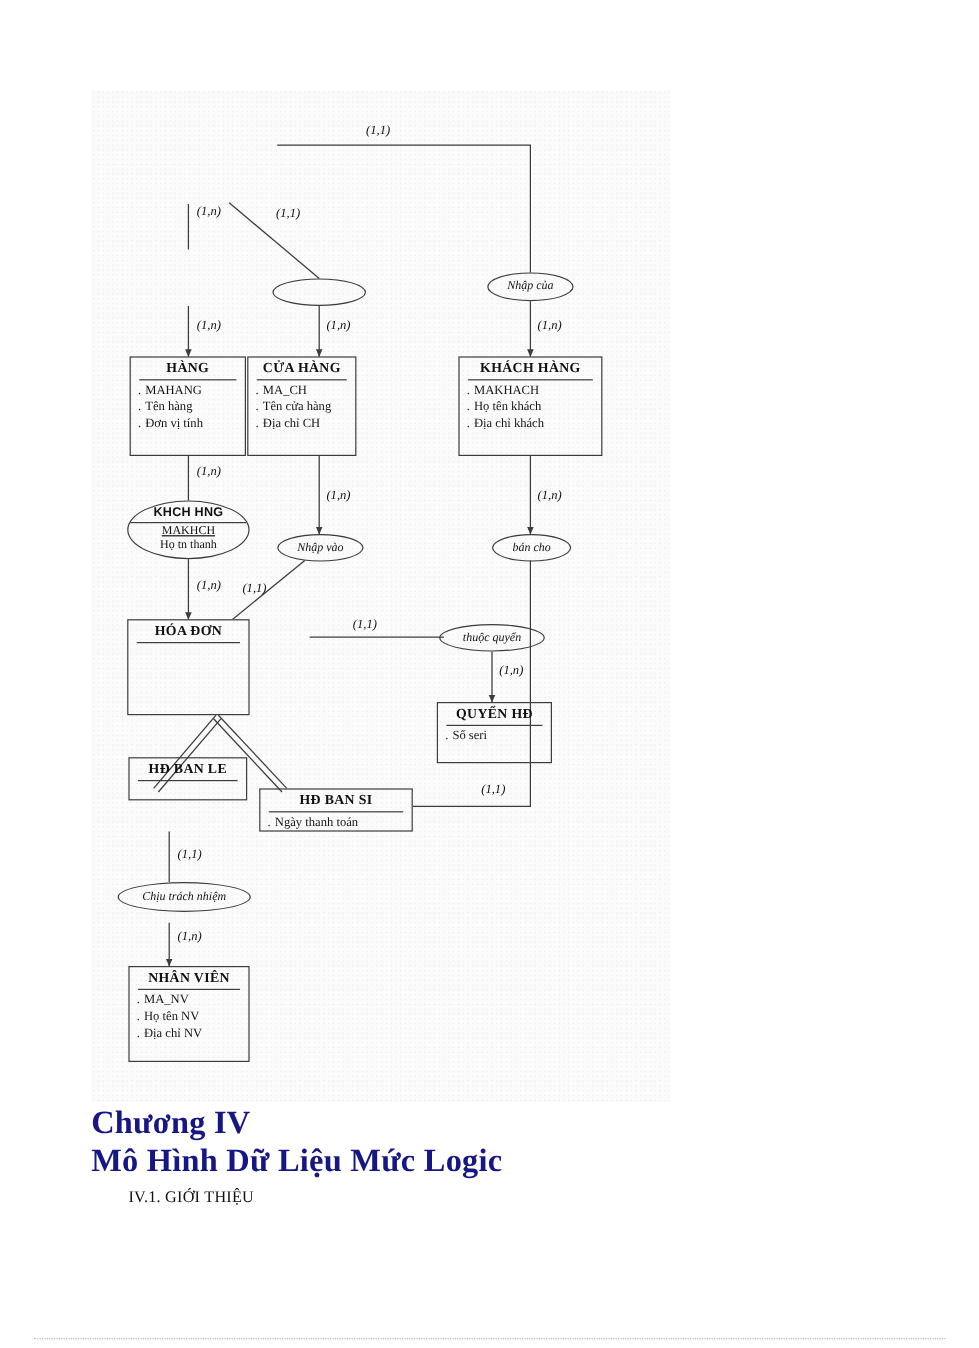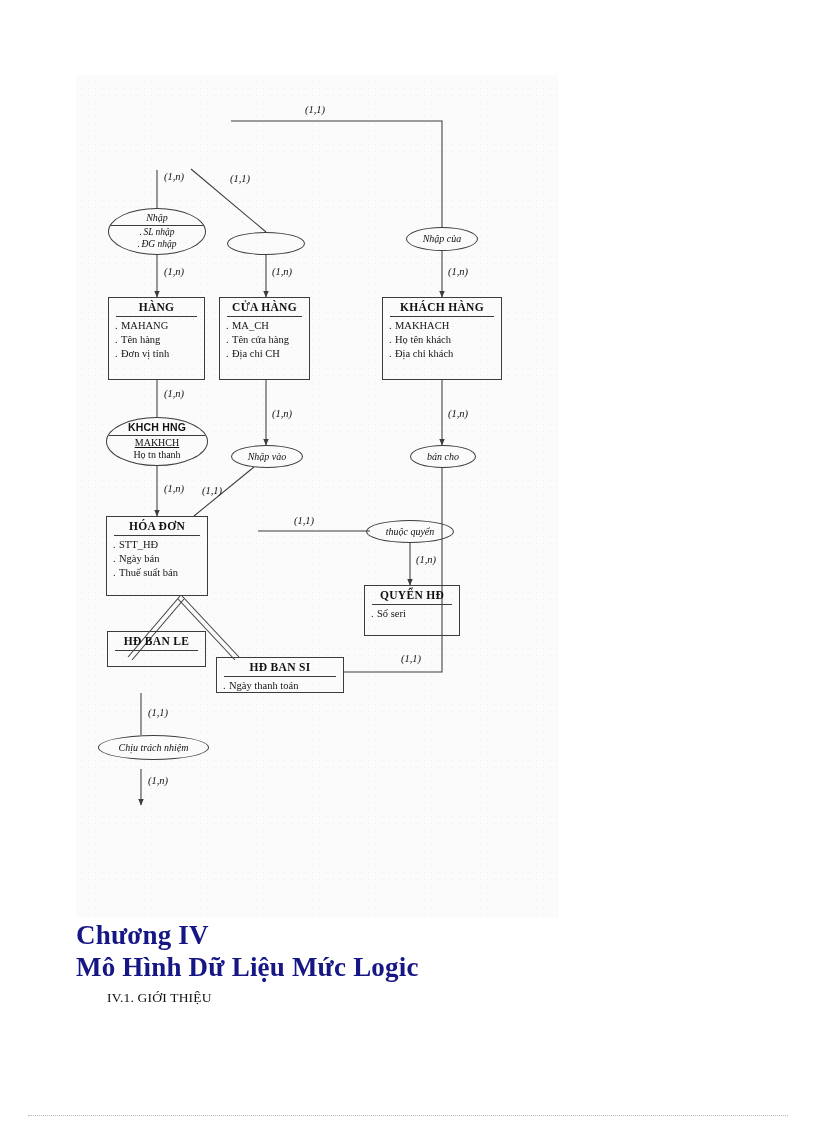--- a/index.html
+++ b/index.html
@@ -222,21 +222,21 @@
   <div class="entity" style="left:32px; top:222px; width:97px; height:83px;">
     <div class="ent-title">HÀNG</div>
     <div class="ent-rule"></div>
     <div class="ent-attrs">
       <div class="attr"><span class="dot">.</span><span class="key">MAHANG</span></div>
       <div class="attr"><span class="dot">.</span><span>Tên hàng</span></div>
       <div class="attr"><span class="dot">.</span><span>Đơn vị tính</span></div>
     </div>
   </div>
 
-  <div class="entity" style="left:143px; top:222px; width:91px; height:83px;">
+  <div class="entity" style="left:130px; top:222px; width:91px; height:83px;">
     <div class="ent-title">CỬA HÀNG</div>
     <div class="ent-rule"></div>
     <div class="ent-attrs">
       <div class="attr"><span class="dot">.</span><span class="key">MA_CH</span></div>
       <div class="attr"><span class="dot">.</span><span>Tên cửa hàng</span></div>
       <div class="attr"><span class="dot">.</span><span>Địa chỉ CH</span></div>
     </div>
   </div>
 
   <div class="entity" style="left:306px; top:222px; width:120px; height:83px;">
@@ -245,25 +245,20 @@
     <div class="ent-attrs">
       <div class="attr"><span class="dot">.</span><span class="key">MAKHACH</span></div>
       <div class="attr"><span class="dot">.</span><span>Họ tên khách</span></div>
       <div class="attr"><span class="dot">.</span><span>Địa chỉ khách</span></div>
     </div>
   </div>
 
   <div class="entity" style="left:30px; top:441px; width:102px; height:80px;">
     <div class="ent-title">HÓA ĐƠN</div>
     <div class="ent-rule"></div>
-    <div class="ent-attrs">
-      <div class="attr"><span class="dot">.</span><span class="key">STT_HĐ</span></div>
-      <div class="attr"><span class="dot">.</span><span>Ngày bán</span></div>
-      <div class="attr"><span class="dot">.</span><span>Thuế suất bán</span></div>
-    </div>
   </div>
 
   <div class="entity" style="left:288px; top:510px; width:96px; height:51px;">
     <div class="ent-title">QUYỂN HĐ</div>
     <div class="ent-rule"></div>
     <div class="ent-attrs">
       <div class="attr"><span class="dot">.</span><span>Số seri</span></div>
     </div>
   </div>
 
@@ -274,27 +269,30 @@
   </div>
 
   <div class="entity" style="left:140px; top:582px; width:128px; height:36px;">
     <div class="ent-title">HĐ BAN SI</div>
     <div class="ent-rule"></div>
     <div class="ent-attrs">
       <div class="attr"><span class="dot">.</span><span>Ngày thanh toán</span></div>
     </div>
   </div>
 
-
-  <div class="rel big" style="left:32px; top:133px; width:98px; height:47px;">
-    <div class="rel-title">Nhập</div>
-    <div class="rel-rule"></div>
-    <div class="rel-attr"><span class="dot">.</span><span>SL nhập</span></div>
-    <div class="rel-attr"><span class="dot">.</span><span>ĐG nhập</span></div>
-  </div>
+  <div class="entity" style="left:31px; top:730px; width:101px; height:80px;">
+    <div class="ent-title">NHÂN VIÊN</div>
+    <div class="ent-rule"></div>
+    <div class="ent-attrs">
+      <div class="attr"><span class="dot">.</span><span class="key">MA_NV</span></div>
+      <div class="attr"><span class="dot">.</span><span>Họ tên NV</span></div>
+      <div class="attr"><span class="dot">.</span><span>Địa chỉ NV</span></div>
+    </div>
+  </div>
+
 
   <div class="rel" style="left:151px; top:157px; width:78px; height:23px;">
     <div class="rel-title"></div>
   </div>
 
   <div class="rel" style="left:330px; top:152px; width:72px; height:24px;">
     <div class="rel-title">Nhập của</div>
   </div>
 
   <div class="rel boxy" style="left:30px; top:342px; width:102px; height:49px;">

